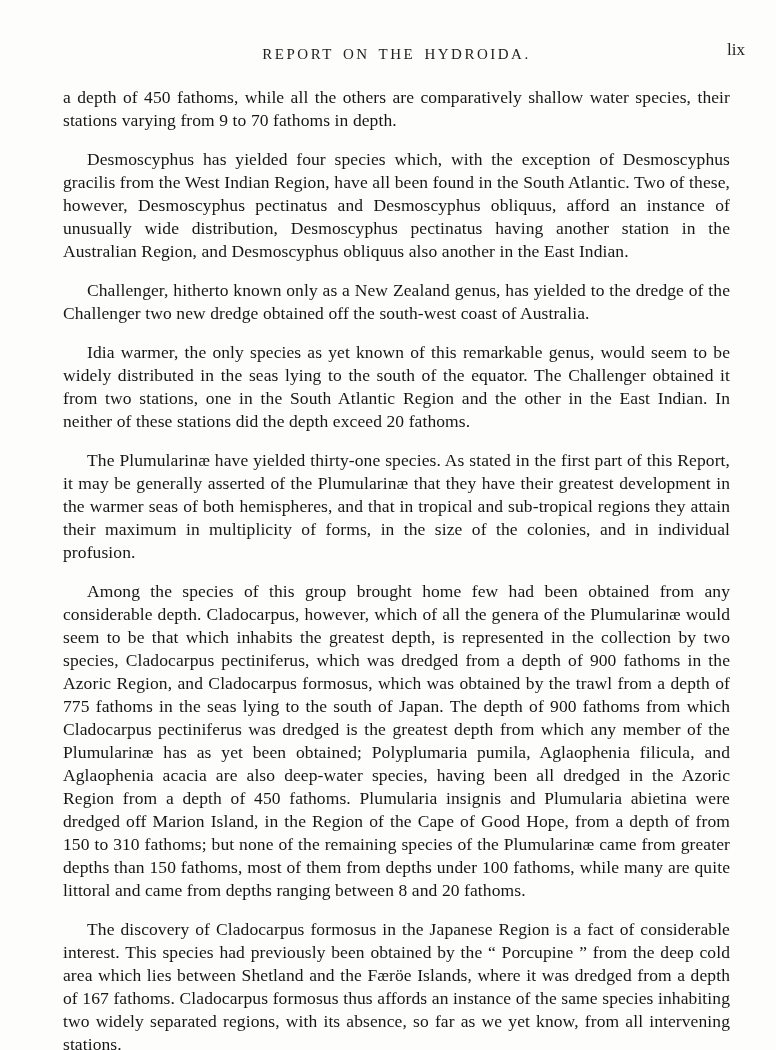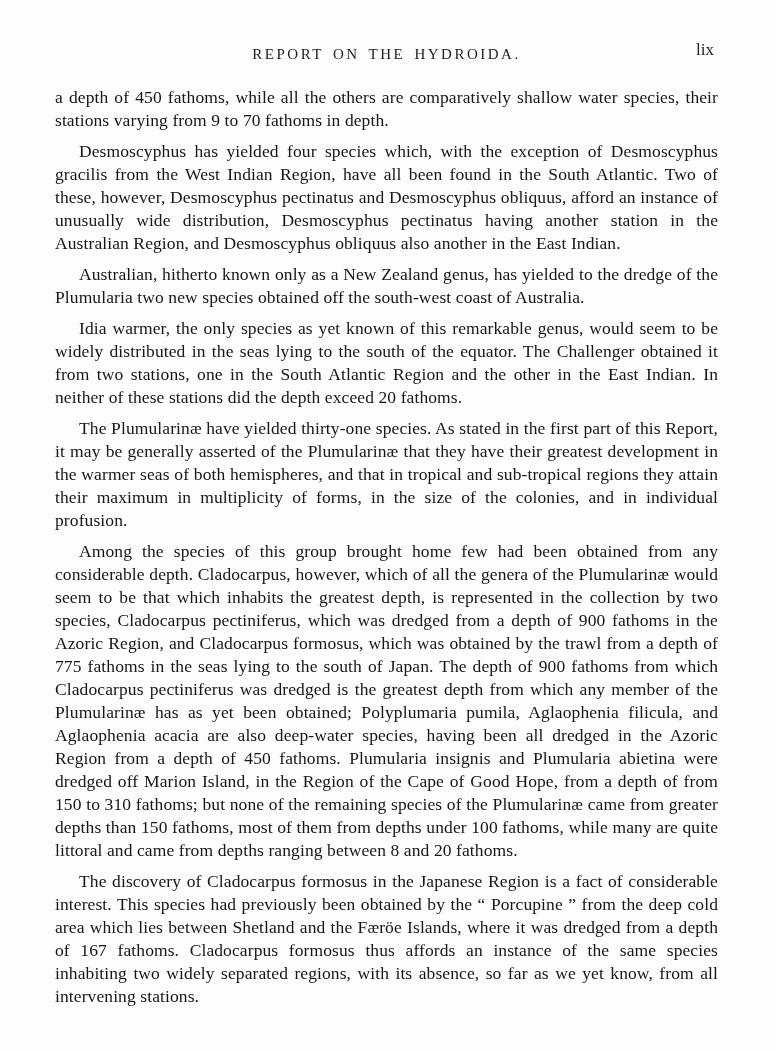--- a/index.html
+++ b/index.html
@@ -7,64 +7,64 @@
     background: #e9e8e4;
     font-family: "Liberation Serif", "DejaVu Serif", serif;
   }
   .page {
     position: relative;
     width: 776px;
     height: 1050px;
     margin: 0 auto;
     background: #fdfdfb;
     color: #1b1b1b;
-    padding: 46px 50px 0 47px;
+    padding: 46px 30px 0 47px;
     overflow: hidden;
   }
   .running-header {
     position: relative;
     height: 24px;
     margin-bottom: 16px;
   }
   .head-title {
     display: block;
     text-align: center;
     font-size: 15px;
     letter-spacing: 2.5px;
     word-spacing: 3px;
     color: #222;
   }
   .page-num {
     position: absolute;
-    right: 12px;
+    right: 1px;
     top: -6px;
     font-size: 17px;
     color: #222;
   }
   .text-block {
     font-size: 17.5px;
     line-height: 23px;
     text-align: justify;
     letter-spacing: 0.1px;
     color: #161616;
   }
-  .text-block p { margin: 8px; }
+  .text-block p { margin: 16px; }
   .text-block p.indent { text-indent: 24px; }
   .italic { }
 </style>
 </head>
 <body>
 
 <div class="page">
   <header class="running-header">
     <span class="head-title">REPORT ON THE HYDROIDA.</span>
     <span class="page-num">lix</span>
   </header>
   <main class="text-block">
       <p><span>a depth of 450 fathoms, while all the others are comparatively shallow water species, their stations varying from 9 to 70 fathoms in depth.</span></p>
       <p class="indent"><span class="italic">Desmoscyphus</span><span> has yielded four species which, with the exception of </span><span class="italic">Desmoscyphus gracilis</span><span> from the West Indian Region, have all been found in the South Atlantic. Two of these, however, </span><span class="italic">Desmoscyphus pectinatus</span><span> and </span><span class="italic">Desmoscyphus obliquus</span><span>, afford an instance of unusually wide distribution, </span><span class="italic">Desmoscyphus pectinatus</span><span> having another station in the Australian Region, and </span><span class="italic">Desmoscyphus obliquus</span><span> also another in the East Indian.</span></p>
-      <p class="indent"><span class="italic">Australian</span><span>, hitherto known only as a New Zealand genus, has yielded to the dredge of the Plumularia two new species obtained off the south-west coast of Australia.</span></p>
+      <p class="indent"><span class="italic">Challenger</span><span>, hitherto known only as a New Zealand genus, has yielded to the dredge of the Challenger two new dredge obtained off the south-west coast of Australia.</span></p>
       <p class="indent"><span class="italic">Idia warmer</span><span>, the only species as yet known of this remarkable genus, would seem to be widely distributed in the seas lying to the south of the equator.  The Challenger obtained it from two stations, one in the South Atlantic Region and the other in the East Indian.  In neither of these stations did the depth exceed 20 fathoms.</span></p>
       <p class="indent"><span>The Plumularinæ have yielded thirty-one species.  As stated in the first part of this Report, it may be generally asserted of the Plumularinæ that they have their greatest development in the warmer seas of both hemispheres, and that in tropical and sub-tropical regions they attain their maximum in multiplicity of forms, in the size of the colonies, and in individual profusion.</span></p>
       <p class="indent"><span>Among the species of this group brought home few had been obtained from any considerable depth.  </span><span class="italic">Cladocarpus</span><span>, however, which of all the genera of the Plumularinæ would seem to be that which inhabits the greatest depth, is represented in the collection by two species, </span><span class="italic">Cladocarpus pectiniferus,</span><span> which was dredged from a depth of 900 fathoms in the Azoric Region, and </span><span class="italic">Cladocarpus formosus</span><span>, which was obtained by the trawl from a depth of 775 fathoms in the seas lying to the south of Japan.  The depth of 900 fathoms from which </span><span class="italic">Cladocarpus pectiniferus</span><span> was dredged is the greatest depth from which any member of the Plumularinæ has as yet been obtained; </span><span class="italic">Polyplumaria pumila, Aglaophenia filicula,</span><span> and </span><span class="italic">Aglaophenia acacia</span><span> are also deep-water species, having been all dredged in the Azoric Region from a depth of 450 fathoms.  </span><span class="italic">Plumularia insignis</span><span> and </span><span class="italic">Plumularia abietina</span><span> were dredged off Marion Island, in the Region of the Cape of Good Hope, from a depth of from 150 to 310 fathoms; but none of the remaining species of the Plumularinæ came from greater depths than 150 fathoms, most of them from depths under 100 fathoms, while many are quite littoral and came from depths ranging between 8 and 20 fathoms.</span></p>
       <p class="indent"><span>The discovery of </span><span class="italic">Cladocarpus formosus</span><span> in the Japanese Region is a fact of considerable interest.  This species had previously been obtained by the “ Porcupine ” from the deep cold area which lies between Shetland and the Færöe Islands, where it was dredged from a depth of 167 fathoms.  </span><span class="italic">Cladocarpus formosus</span><span> thus affords an instance of the same species inhabiting two widely separated regions, with its absence, so far as we yet know, from all intervening stations.</span></p>
     </main>
 </div>
 
 </body></html>

